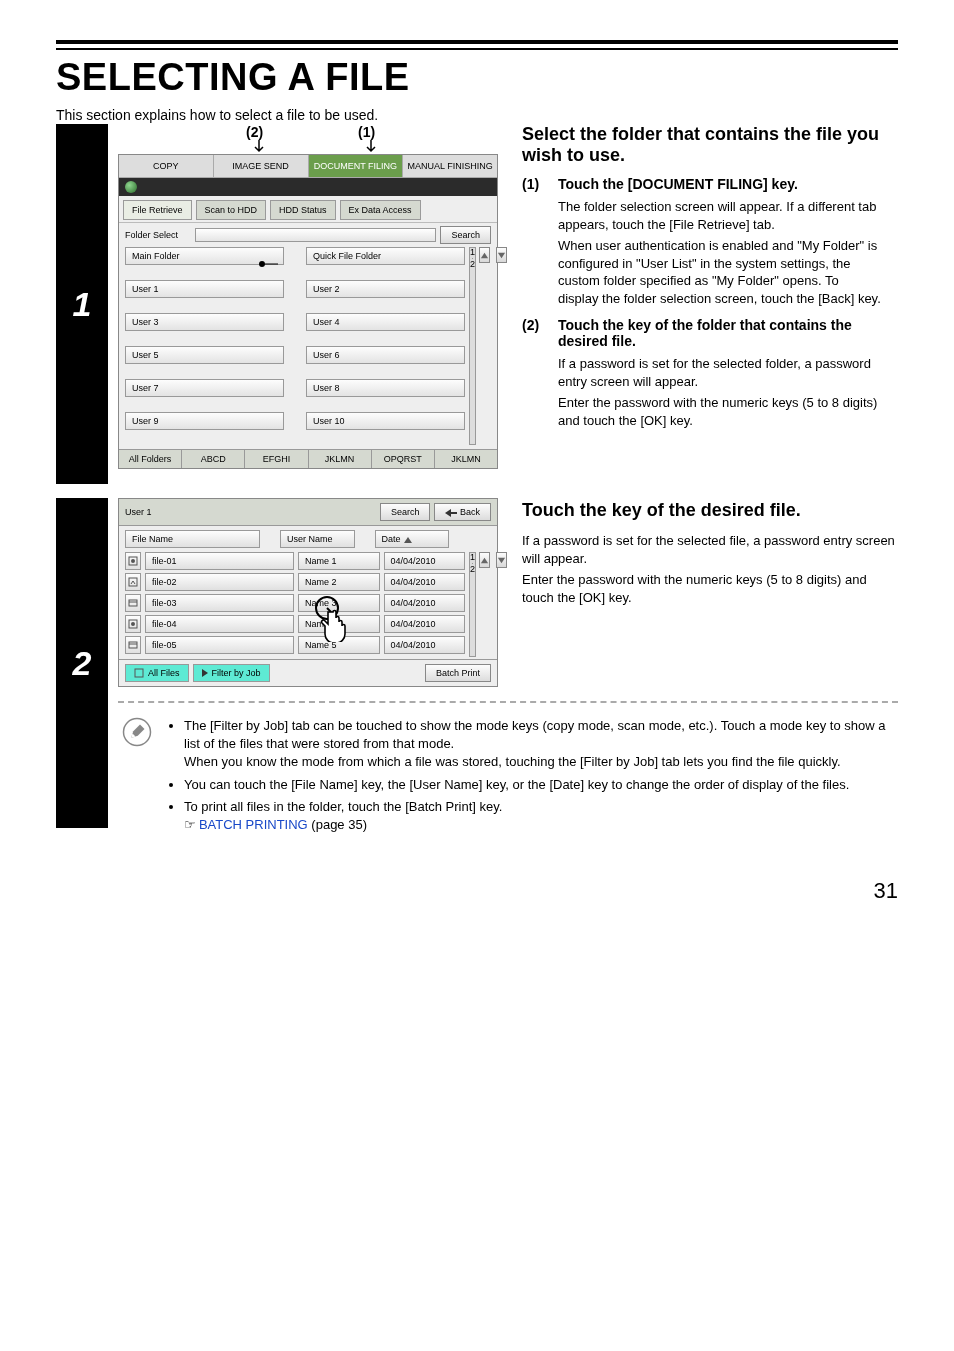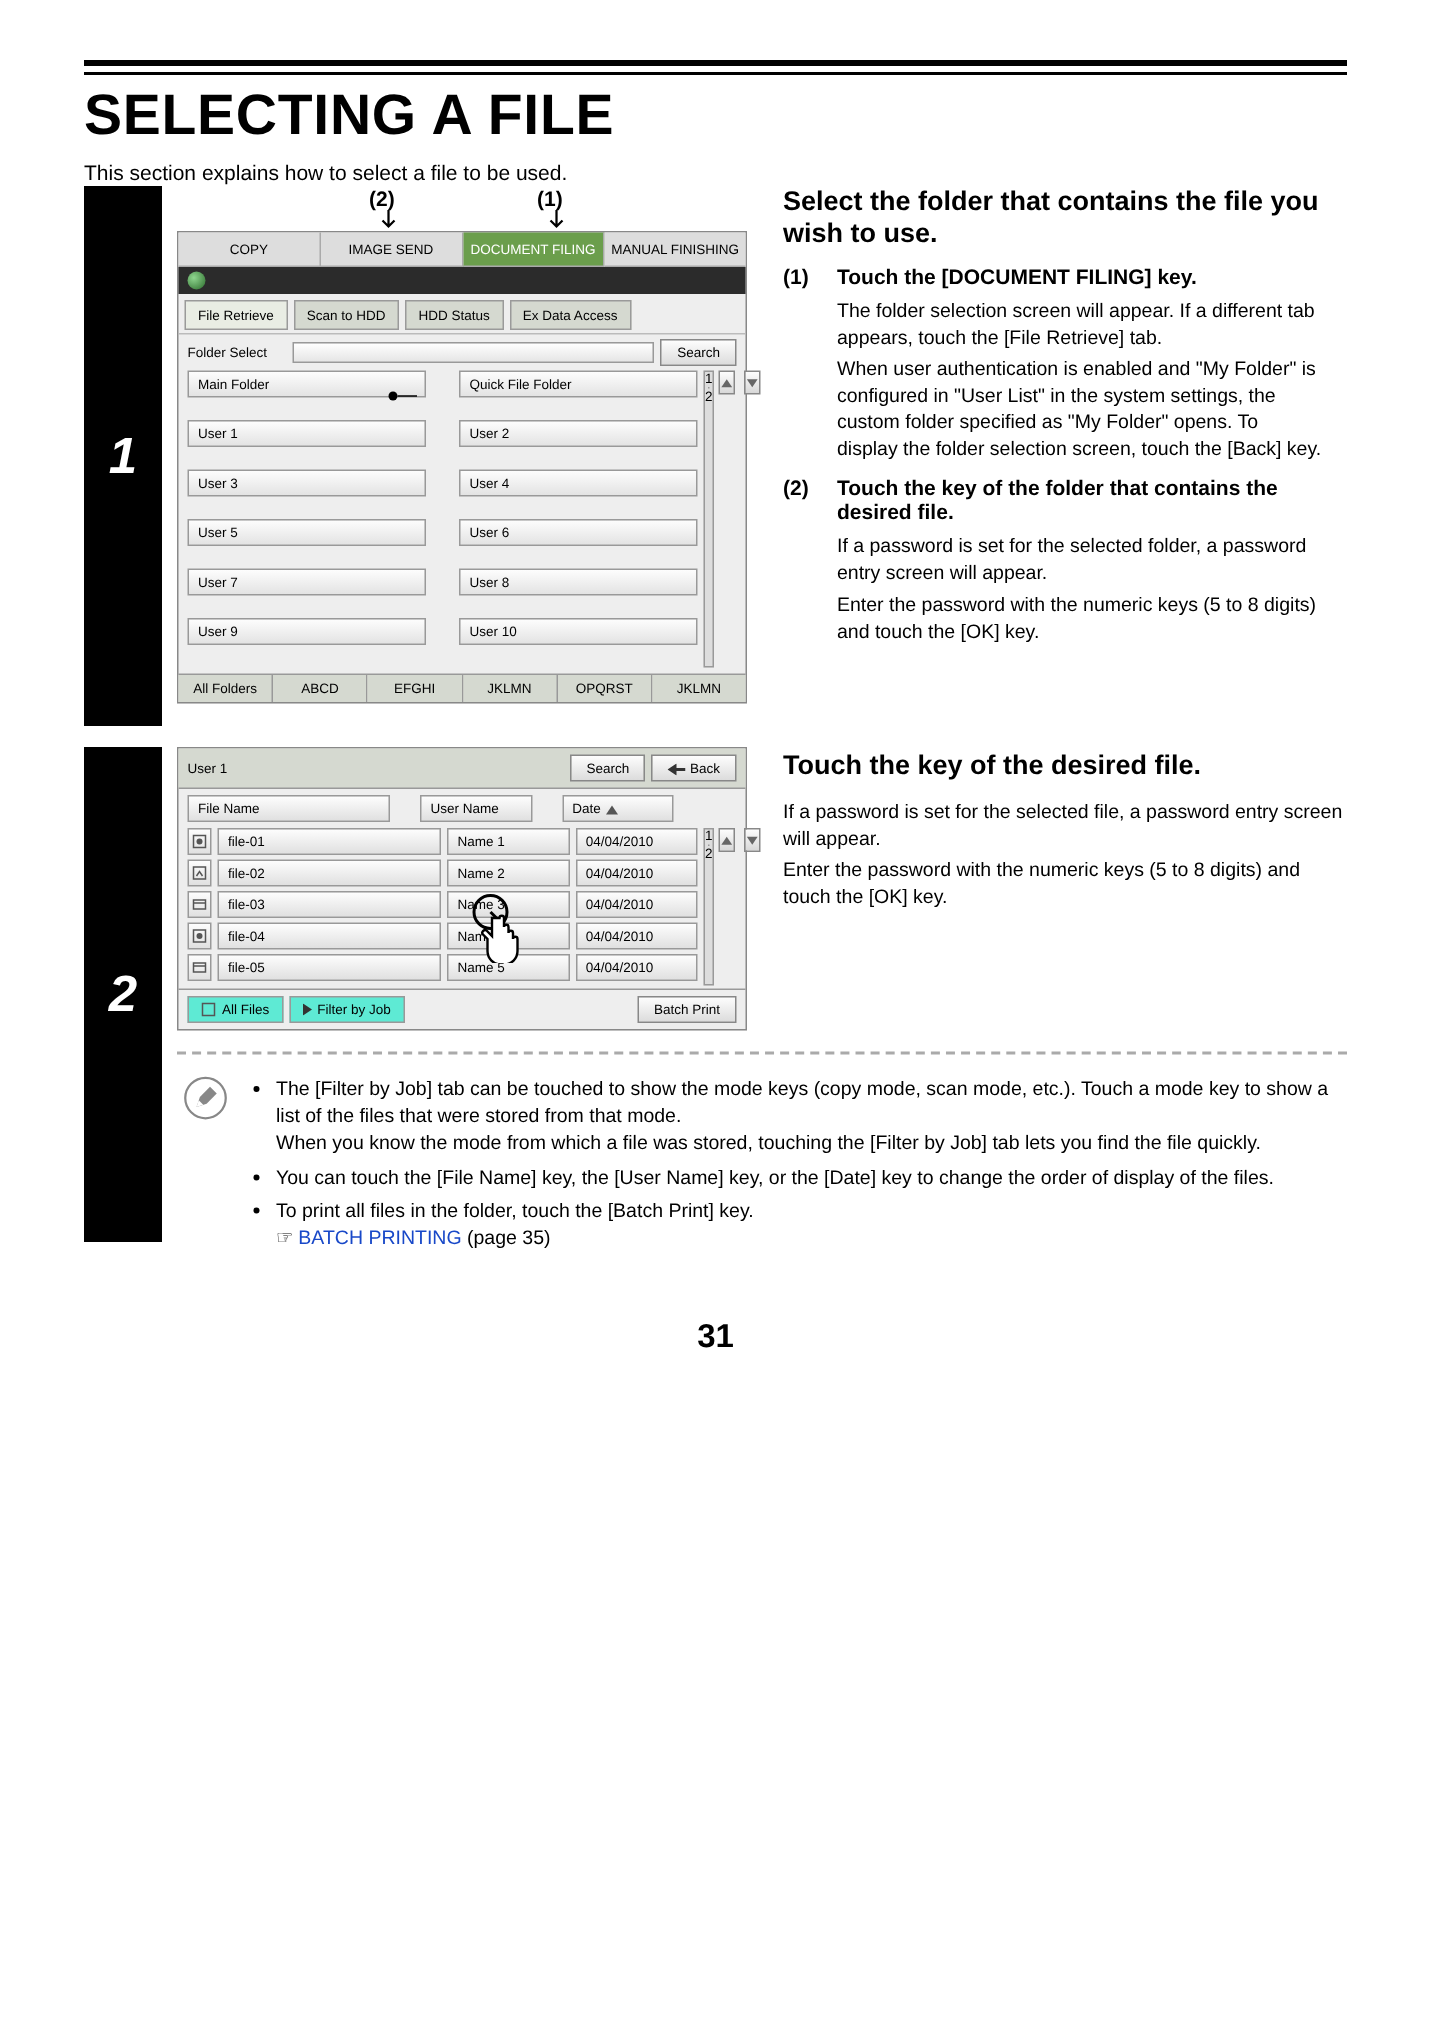--- a/index.html
+++ b/index.html
@@ -80,21 +80,21 @@
 
   .dash-sep{border:none;border-top:2px dashed #aaa;margin:14px 0}
 
   .note-block{display:flex;gap:14px;align-items:flex-start;padding:0 4px}
   .note-icon{width:30px;flex:0 0 30px}
   .note-list{list-style:disc;padding-left:18px;font-size:13px;line-height:1.4}
   .note-list li{margin-bottom:4px}
   .link{color:#1848c8}
   .pointer-sym{font-family:serif}
 
-  .pagenum{text-align:center;font-size:22px;font-weight:bold;margin-top:40px}
+  .pagenum{text-align:right;font-size:22px;font-weight:normal;margin-top:40px}
 
   .sort-tri{display:inline-block;width:0;height:0;border-left:4px solid transparent;border-right:4px solid transparent;border-bottom:6px solid #555;vertical-align:middle;margin-left:3px}
 </style>
 </head>
 <body>
 
 <div class="double-rule"></div>
 <h1>SELECTING A FILE</h1>
 <p class="intro">This section explains how to select a file to be used.</p>
 

